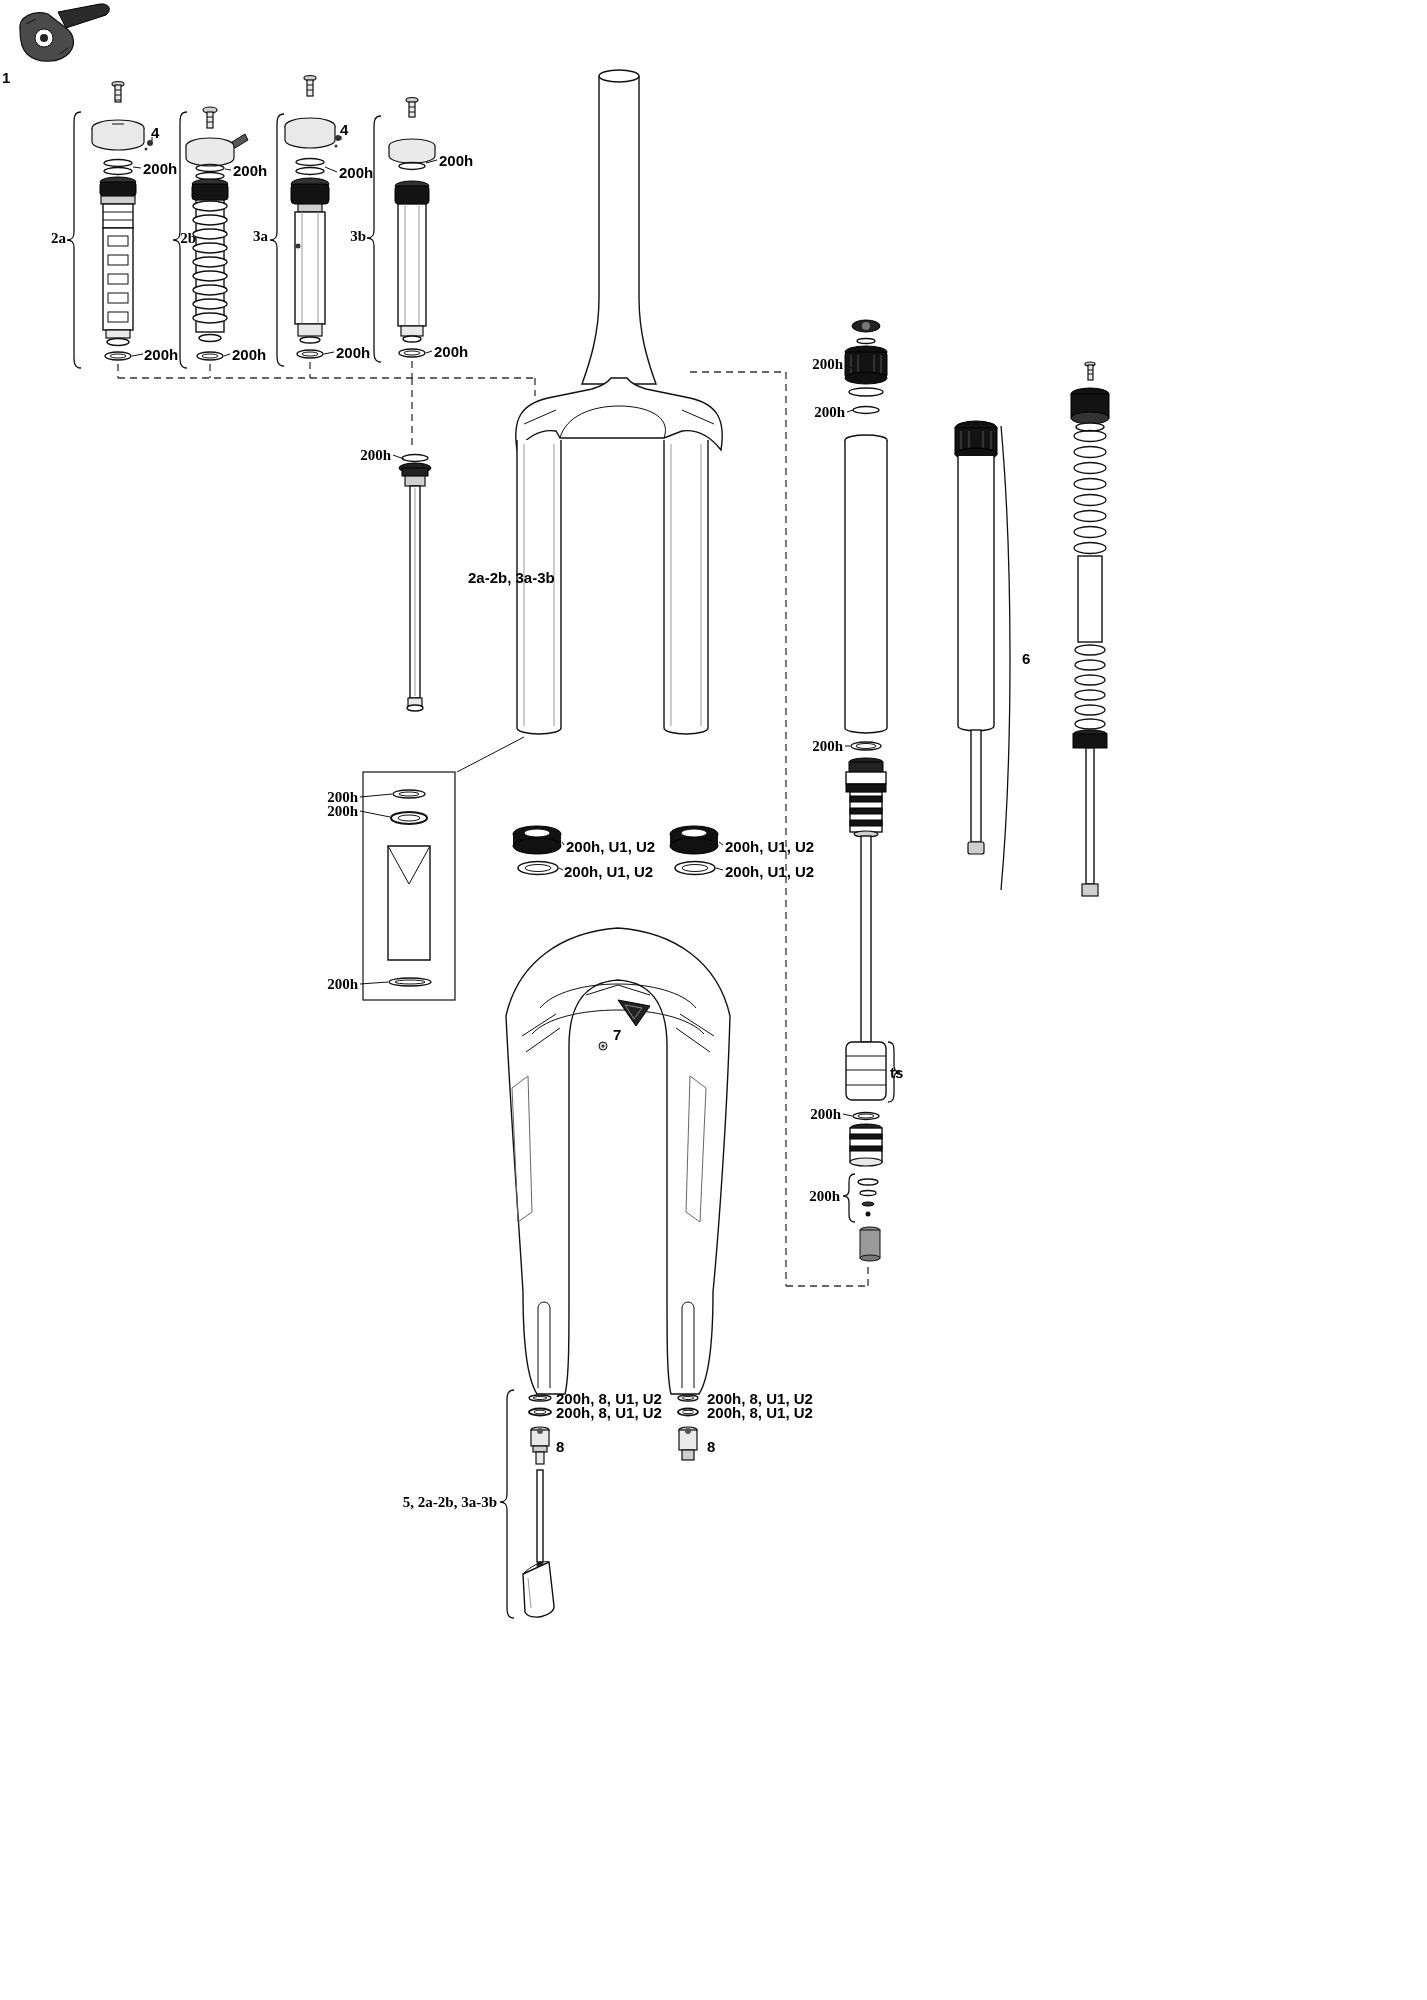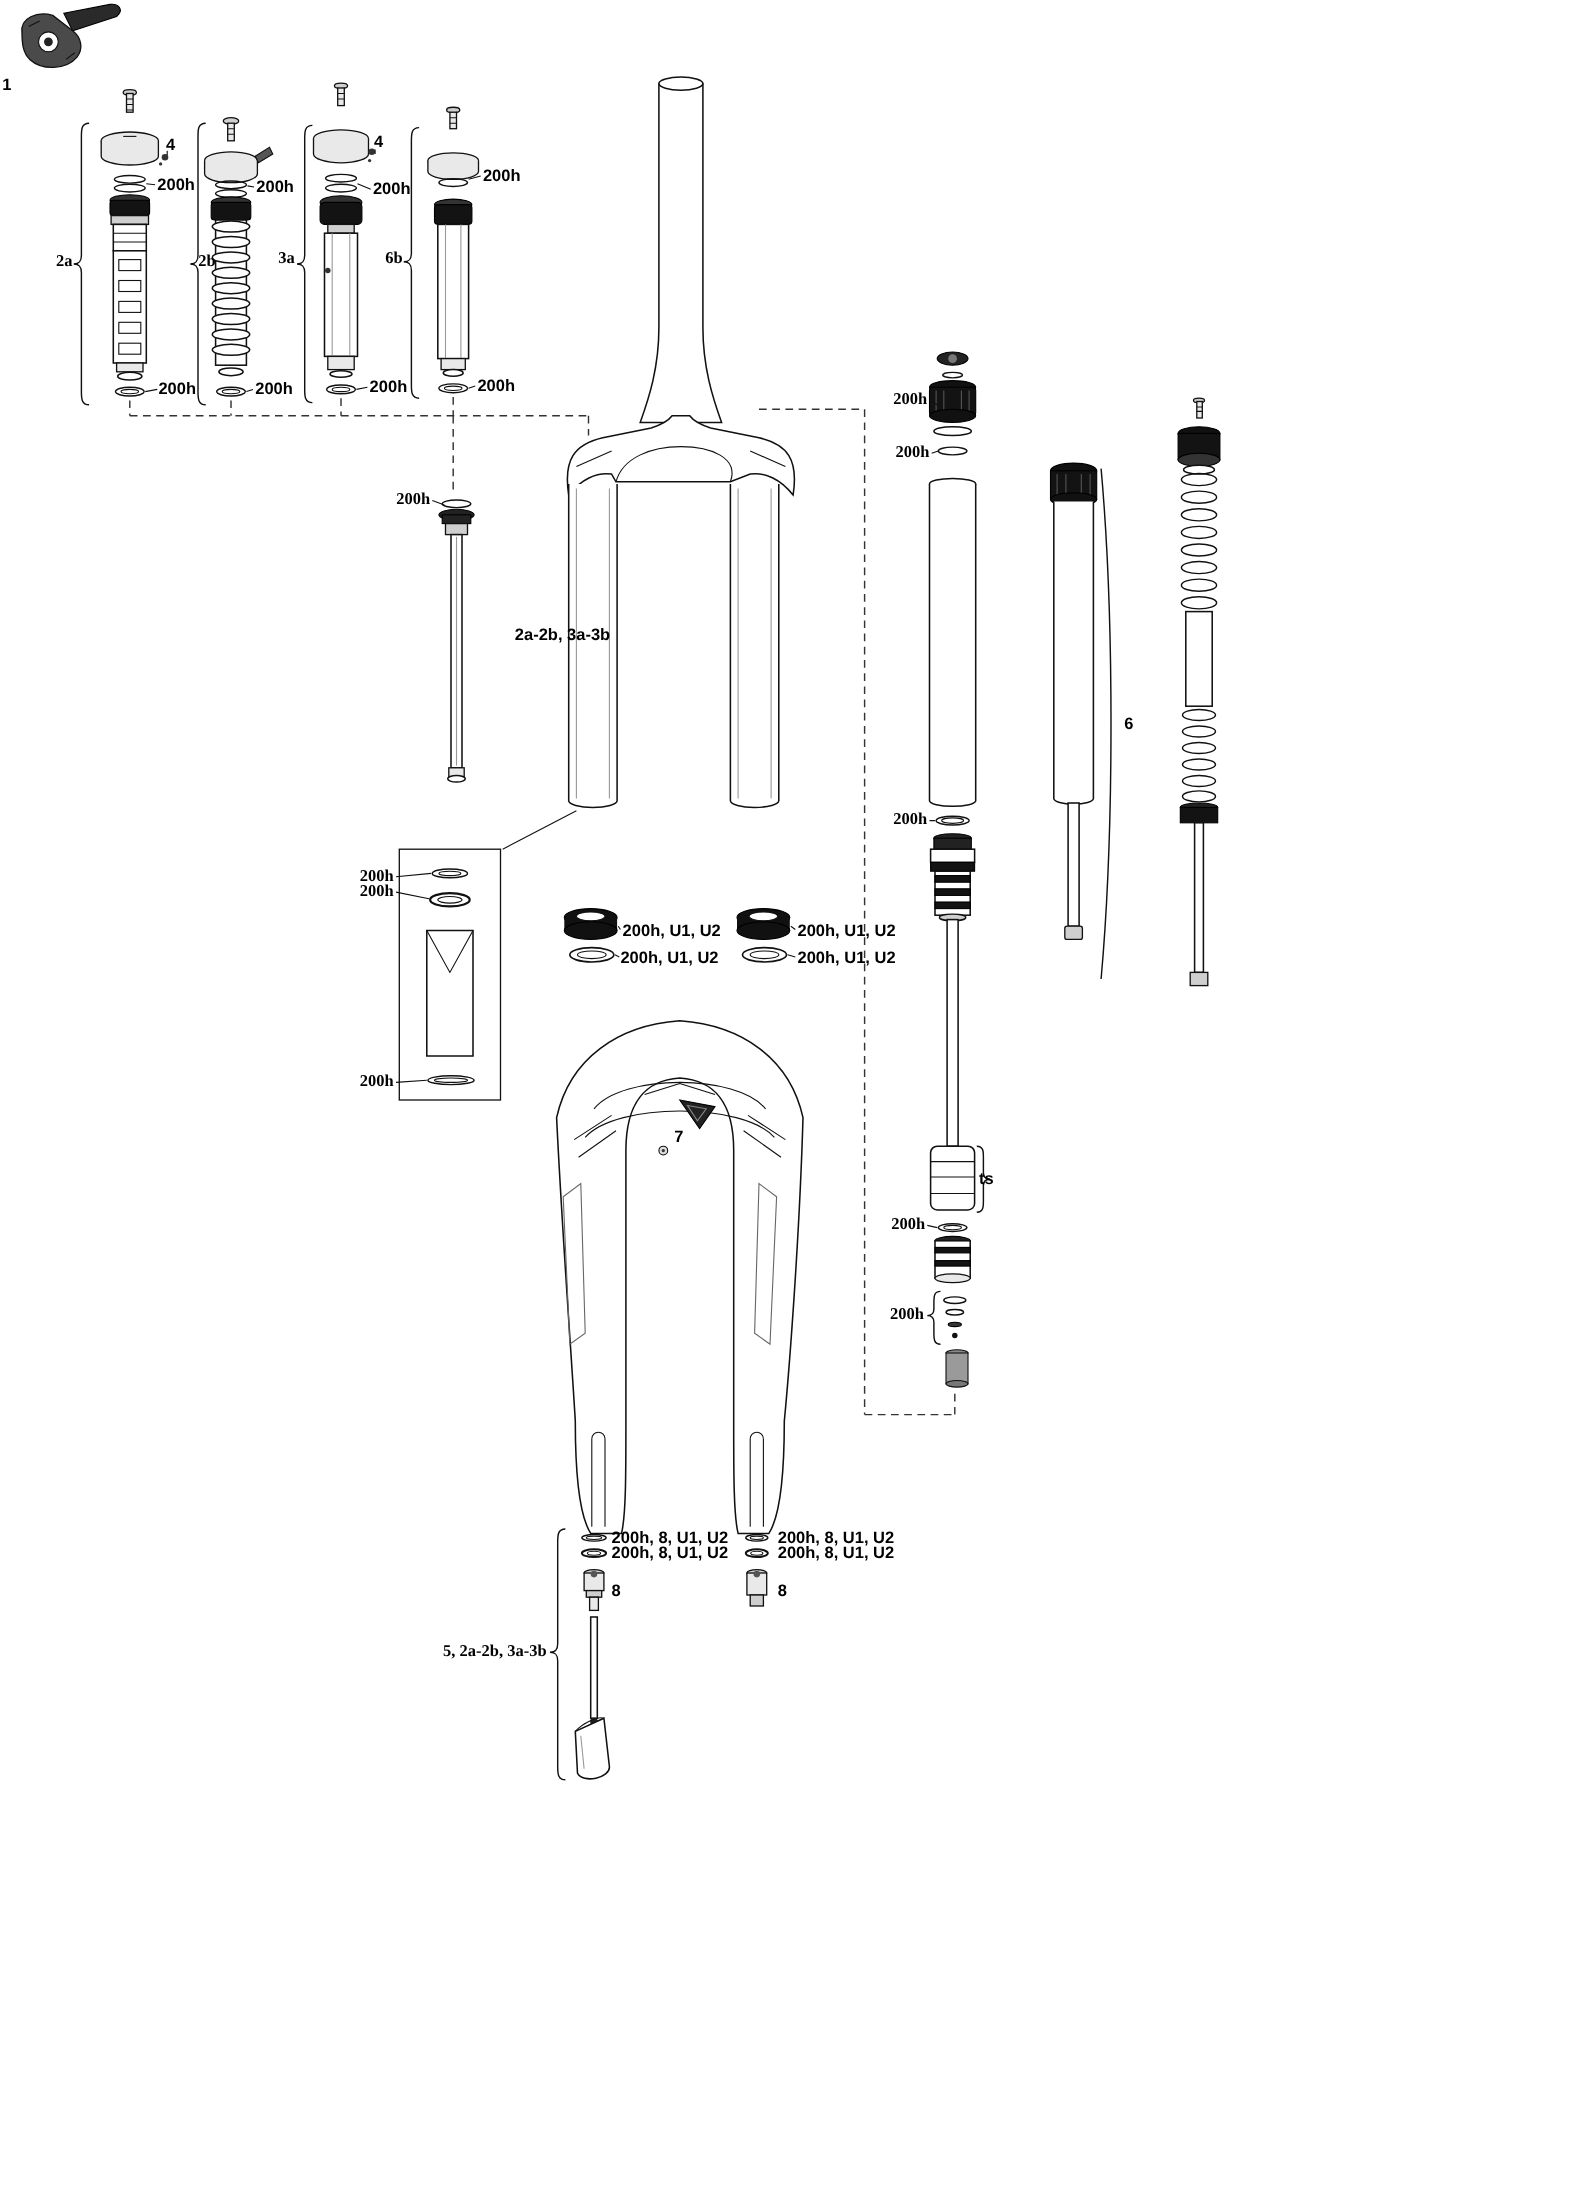--- a/index.html
+++ b/index.html
@@ -347,21 +347,21 @@
   <div class="lbl" style="left:151px;top:132px;">4</div>
   <div class="lbl" style="left:143px;top:168px;">200h</div>
   <div class="lbl" style="left:144px;top:354px;">200h</div>
   <div class="lbl r" style="left:172px;top:238px;margin-left:24px;">2b</div>
   <div class="lbl" style="left:233px;top:170px;">200h</div>
   <div class="lbl" style="left:232px;top:354px;">200h</div>
   <div class="lbl r" style="left:268px;top:236px;">3a</div>
   <div class="lbl" style="left:340px;top:129px;">4</div>
   <div class="lbl" style="left:339px;top:172px;">200h</div>
   <div class="lbl" style="left:336px;top:352px;">200h</div>
-  <div class="lbl r" style="left:366px;top:236px;">6b</div>
+  <div class="lbl r" style="left:366px;top:236px;">3b</div>
   <div class="lbl" style="left:439px;top:160px;">200h</div>
   <div class="lbl" style="left:434px;top:351px;">200h</div>
   <div class="lbl r" style="left:391px;top:455px;">200h</div>
   <div class="lbl" style="left:430px;top:577px;margin-left:38px;">2a-2b, 3a-3b</div>
   <div class="lbl r" style="left:843px;top:364px;">200h</div>
   <div class="lbl r" style="left:845px;top:412px;">200h</div>
   <div class="lbl r" style="left:843px;top:746px;">200h</div>
   <div class="lbl" style="left:1022px;top:658px;">6</div>
   <div class="lbl" style="left:890px;top:1072px;">ts</div>
   <div class="lbl r" style="left:841px;top:1114px;">200h</div>

